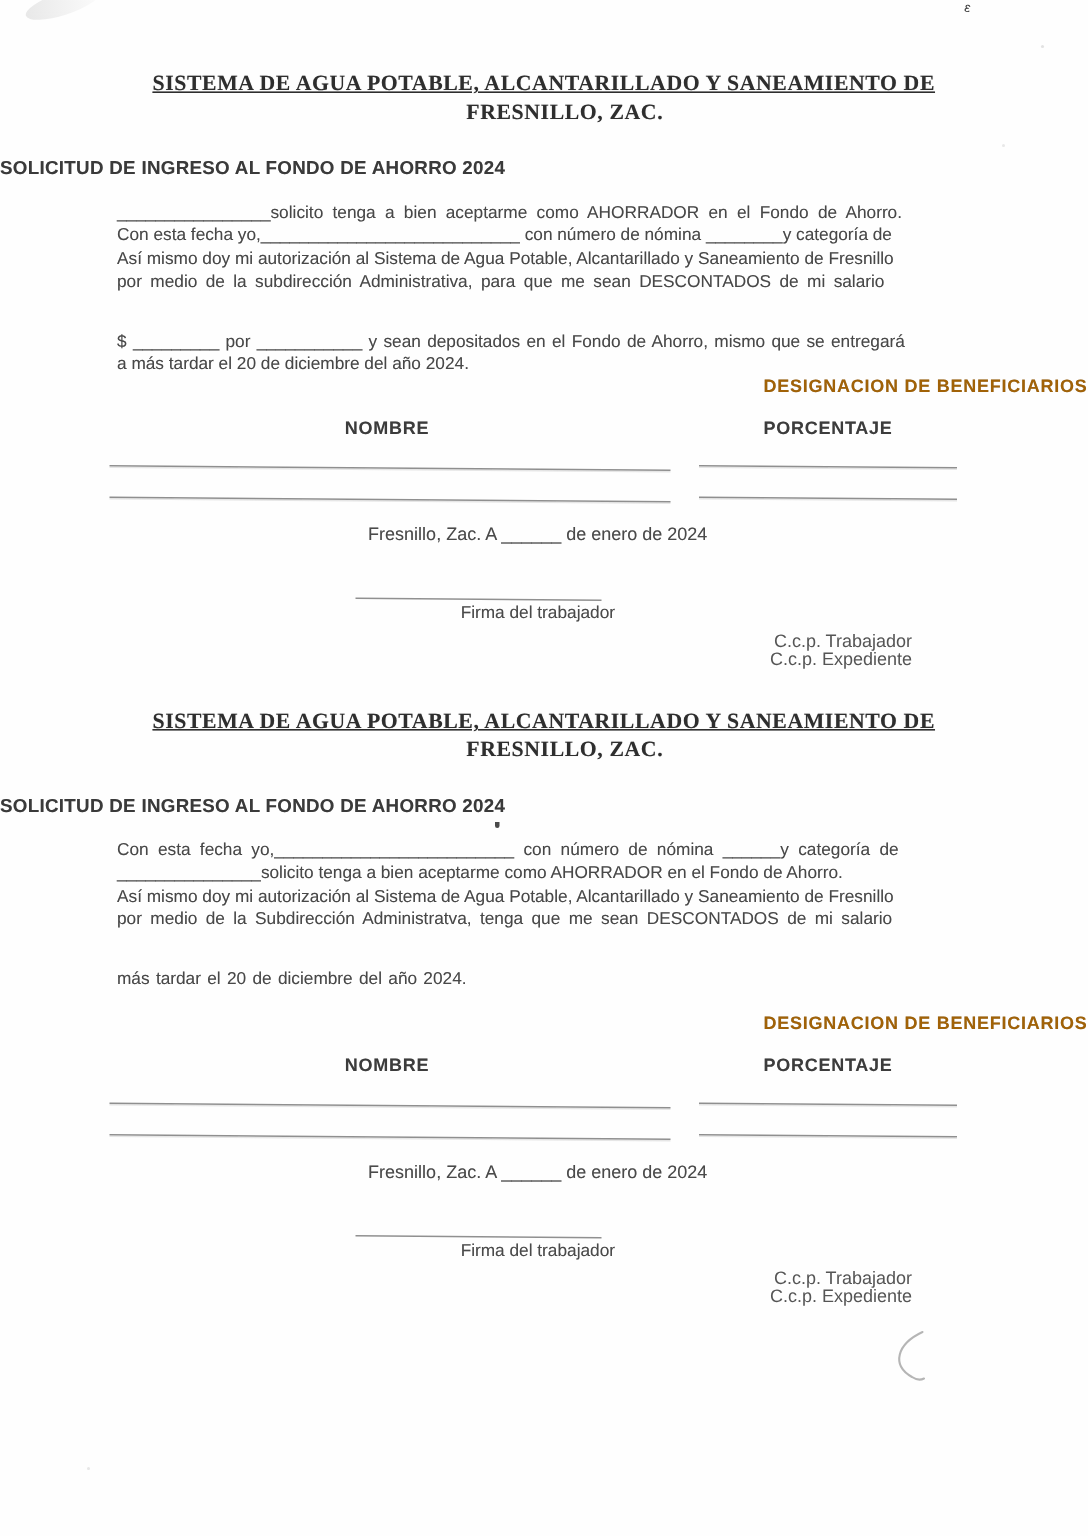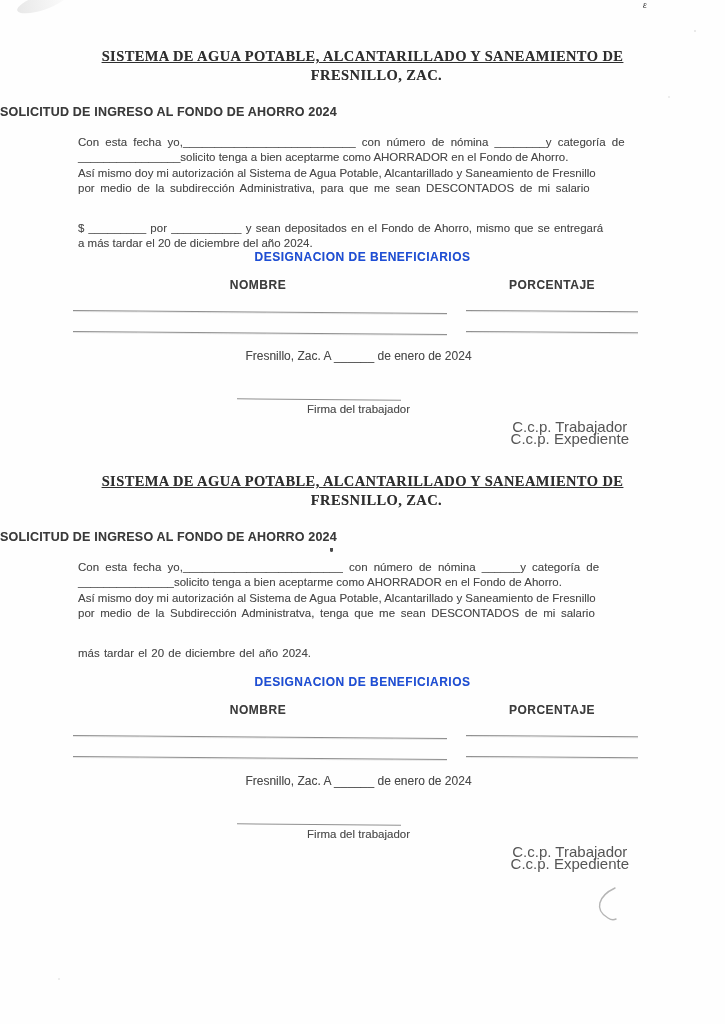--- a/index.html
+++ b/index.html
@@ -64,25 +64,25 @@
     text-shadow: 0 0 0.4px rgba(60,60,60,0.3);
   }
   .body-text p { white-space: nowrap; }
   .body-text p:nth-child(1) { word-spacing: 3px; }
   .body-text p:nth-child(4) { word-spacing: 2.4px; }
   .body-text p:nth-child(5) { word-spacing: 1px; margin-top: 24px; }
 
   .beneficiaries-heading {
     position: absolute;
     top: 202px; left: 0; right: 0;
-    text-align: center;
+    text-align: right;
     font-weight: bold;
     font-size: 12px;
     letter-spacing: 0.5px;
-    color: #1d4ed8;
+    color: #a16207;
     text-shadow: 0 0 0.4px rgba(50,50,50,0.3);
   }
 
   .col-header {
     position: absolute;
     top: 230px;
     font-weight: bold;
     font-size: 12px;
     letter-spacing: 0.5px;
     color: #3c3c3c;
@@ -128,23 +128,23 @@
     width: 180px;
     text-align: right;
     font-size: 11.5px;
     color: #4a4a4a;
     text-shadow: 0 0 0.4px rgba(60,60,60,0.3);
   }
 
   .ccp {
     position: absolute;
     top: 373px;
-    right: 96px;
-    text-align: center;
-    font-size: 15px;
+    right: 117px;
+    text-align: right;
+    font-size: 12px;
     line-height: 12px;
     color: #555;
   }
 
   
   .smudge-top-left {
     position: absolute;
     left: 16px; top: -5px;
     width: 52px; height: 15px;
     background: linear-gradient(100deg, rgba(190,190,190,0.35), rgba(235,235,235,0.1));
@@ -179,22 +179,22 @@
 <body>
 
 <div class="page">
 
   <div class="form form-1">
     <div class="org-title org-title-1">SISTEMA DE AGUA POTABLE, ALCANTARILLADO Y SANEAMIENTO DE</div>
     <div class="org-title org-title-2">FRESNILLO, ZAC.</div>
     <div class="form-title">SOLICITUD DE INGRESO AL FONDO DE AHORRO 2024</div>
 
     <div class="body-text">
+      <p>________________solicito tenga a bien aceptarme como AHORRADOR en el Fondo de Ahorro.</p>
       <p>Con esta fecha yo,___________________________ con número de nómina ________y categoría de</p>
-      <p>________________solicito tenga a bien aceptarme como AHORRADOR en el Fondo de Ahorro.</p>
       <p>Así mismo doy mi autorización al Sistema de Agua Potable, Alcantarillado y Saneamiento de Fresnillo</p>
       <p>por medio de la subdirección Administrativa, para que me sean DESCONTADOS de mi salario</p>
       <p>$ _________ por ___________ y sean depositados en el Fondo de Ahorro, mismo que se entregará</p>
       <p>a más tardar el 20 de diciembre del año 2024.</p>
     </div>
 
     <div class="beneficiaries-heading">DESIGNACION DE BENEFICIARIOS</div>
     <div class="col-header col-nombre">NOMBRE</div>
     <div class="col-header col-porcentaje">PORCENTAJE</div>
 

